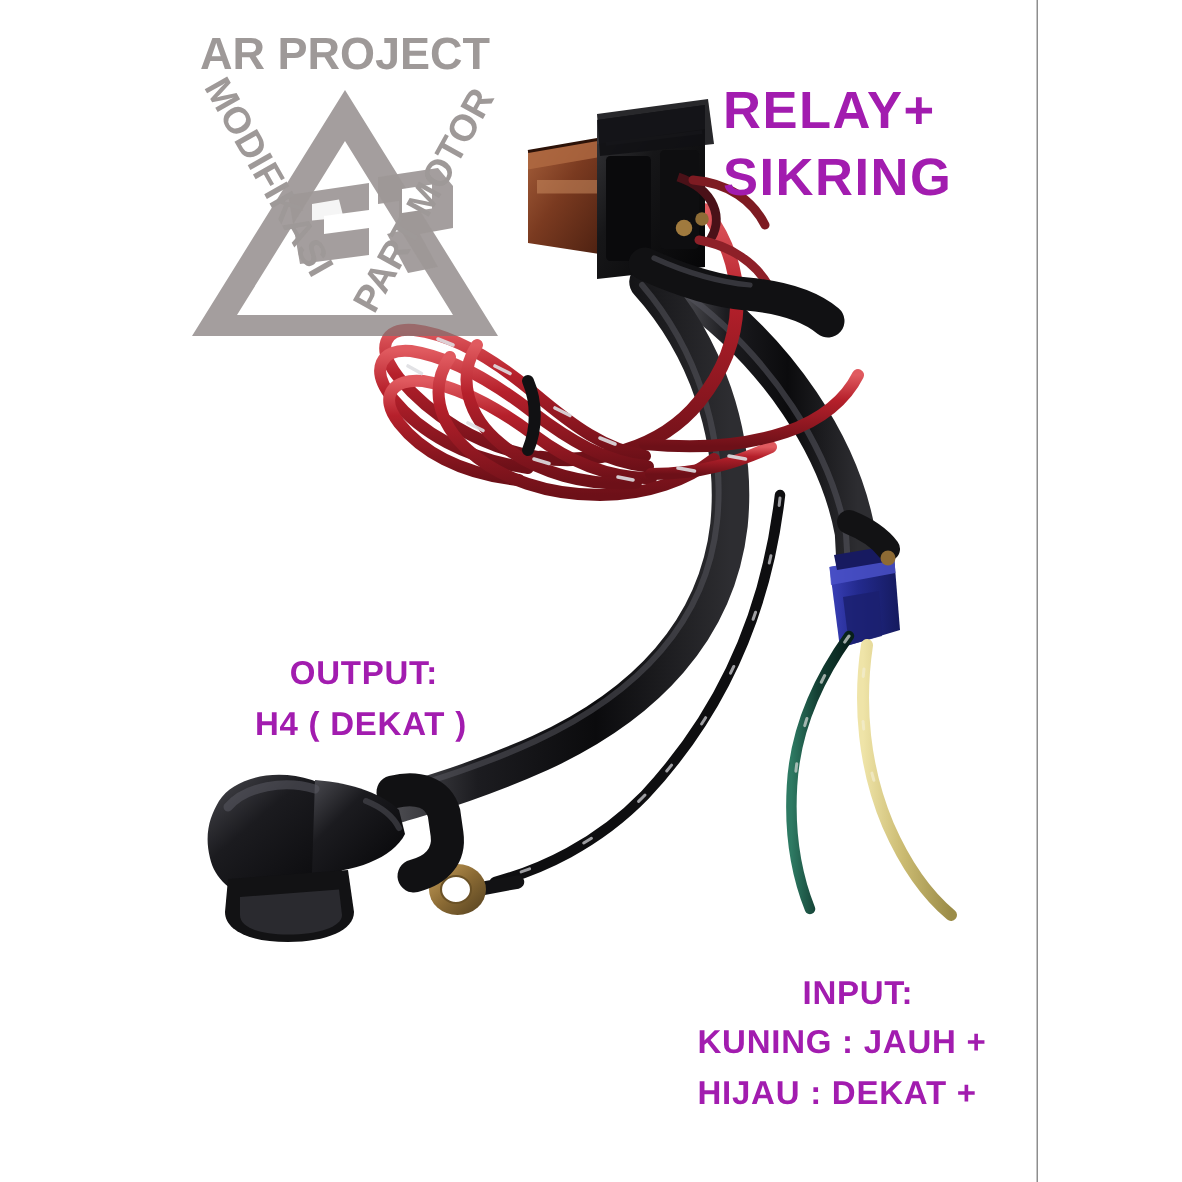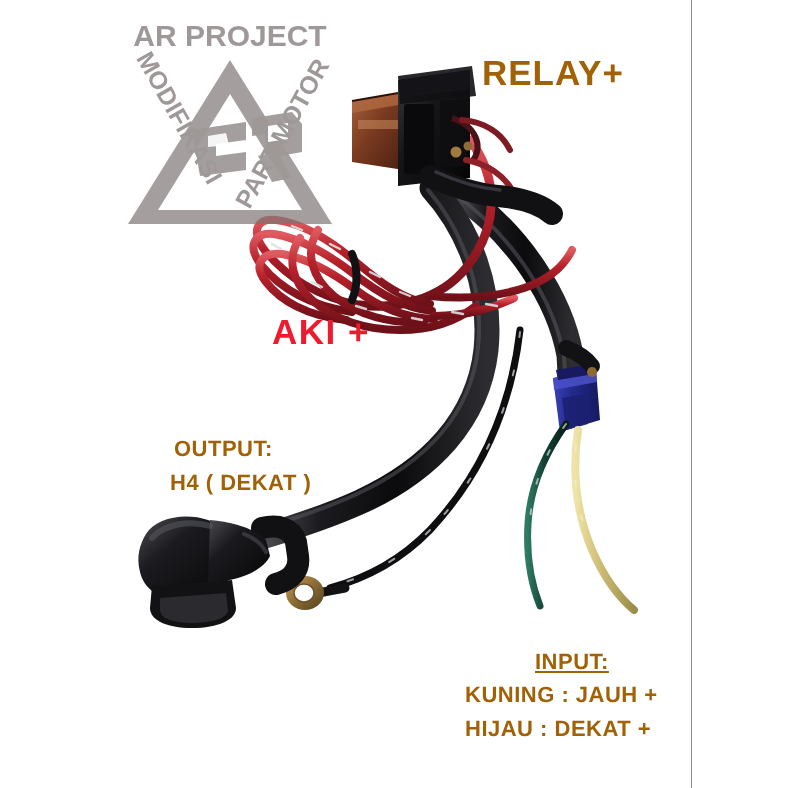--- a/index.html
+++ b/index.html
@@ -30,21 +30,21 @@
     left: 691px;
     width: 1px;
     height: 788px;
     background: #8e8e8e;
   }
   
   .anno {
     position: absolute;
     font-family: "Liberation Sans", sans-serif;
     font-weight: bold;
-    color: #a16207;
+    color: #a21caf;
     letter-spacing: 0.5px;
     white-space: nowrap;
     line-height: 1.30;
     text-rendering: geometricPrecision;
   }
   .anno.red {
     color: #ee1b2e;
   }
   .anno .ln { display: block; }
 
@@ -59,38 +59,39 @@
     left: 272px;
     top: 310px;
     font-size: 35px;
     letter-spacing: 1.5px;
   }
   #label-output {
     left: 170px;
     top: 432px;
     font-size: 22px;
     line-height: 1.55;
+    text-align: center;
   }
   #label-output .ln:nth-child(1) { padding-left: 4px; }
   #label-output .ln:nth-child(2) { padding-left: 0px; }
   #label-output .ln:nth-child(3) { padding-left: 0px; }
   #label-negatif {
     left: 331px;
     top: 592px;
     font-size: 25px;
     line-height: 1.50;
   }
   #label-negatif .ln:nth-child(2) { padding-left: 18px; }
   #label-input {
     left: 465px;
     top: 645px;
     font-size: 22px;
     line-height: 1.52;
   }
-  #label-input .ln:nth-child(1) { padding-left: 70px; text-decoration: underline; }
+  #label-input .ln:nth-child(1) { padding-left: 70px; }
 
   
   #watermark {
     position: absolute;
     left: 96px;
     top: 14px;
     width: 268px;
     height: 212px;
     opacity: 0.72;
   }
@@ -301,25 +302,23 @@
         <textPath href="#arcLeft" startOffset="6%">MODIFIKASI</textPath>
       </text>
       <text font-size="25">
         <textPath href="#arcRight" startOffset="6%">PART MOTOR</textPath>
       </text>
     </g>
   </svg>
 
   <div class="anno" id="label-relay">
     <span class="ln">RELAY+</span>
+    <span class="ln">SIKRING</span>
   </div>
 
-  <div class="anno red" id="label-aki">
-    <span class="ln">AKI +</span>
-  </div>
 
   <div class="anno" id="label-output">
     <span class="ln">OUTPUT:</span>
     <span class="ln">H4 ( DEKAT )</span>
   </div>
 
 
   <div class="anno" id="label-input">
     <span class="ln">INPUT:</span>
     <span class="ln">KUNING : JAUH +</span>

